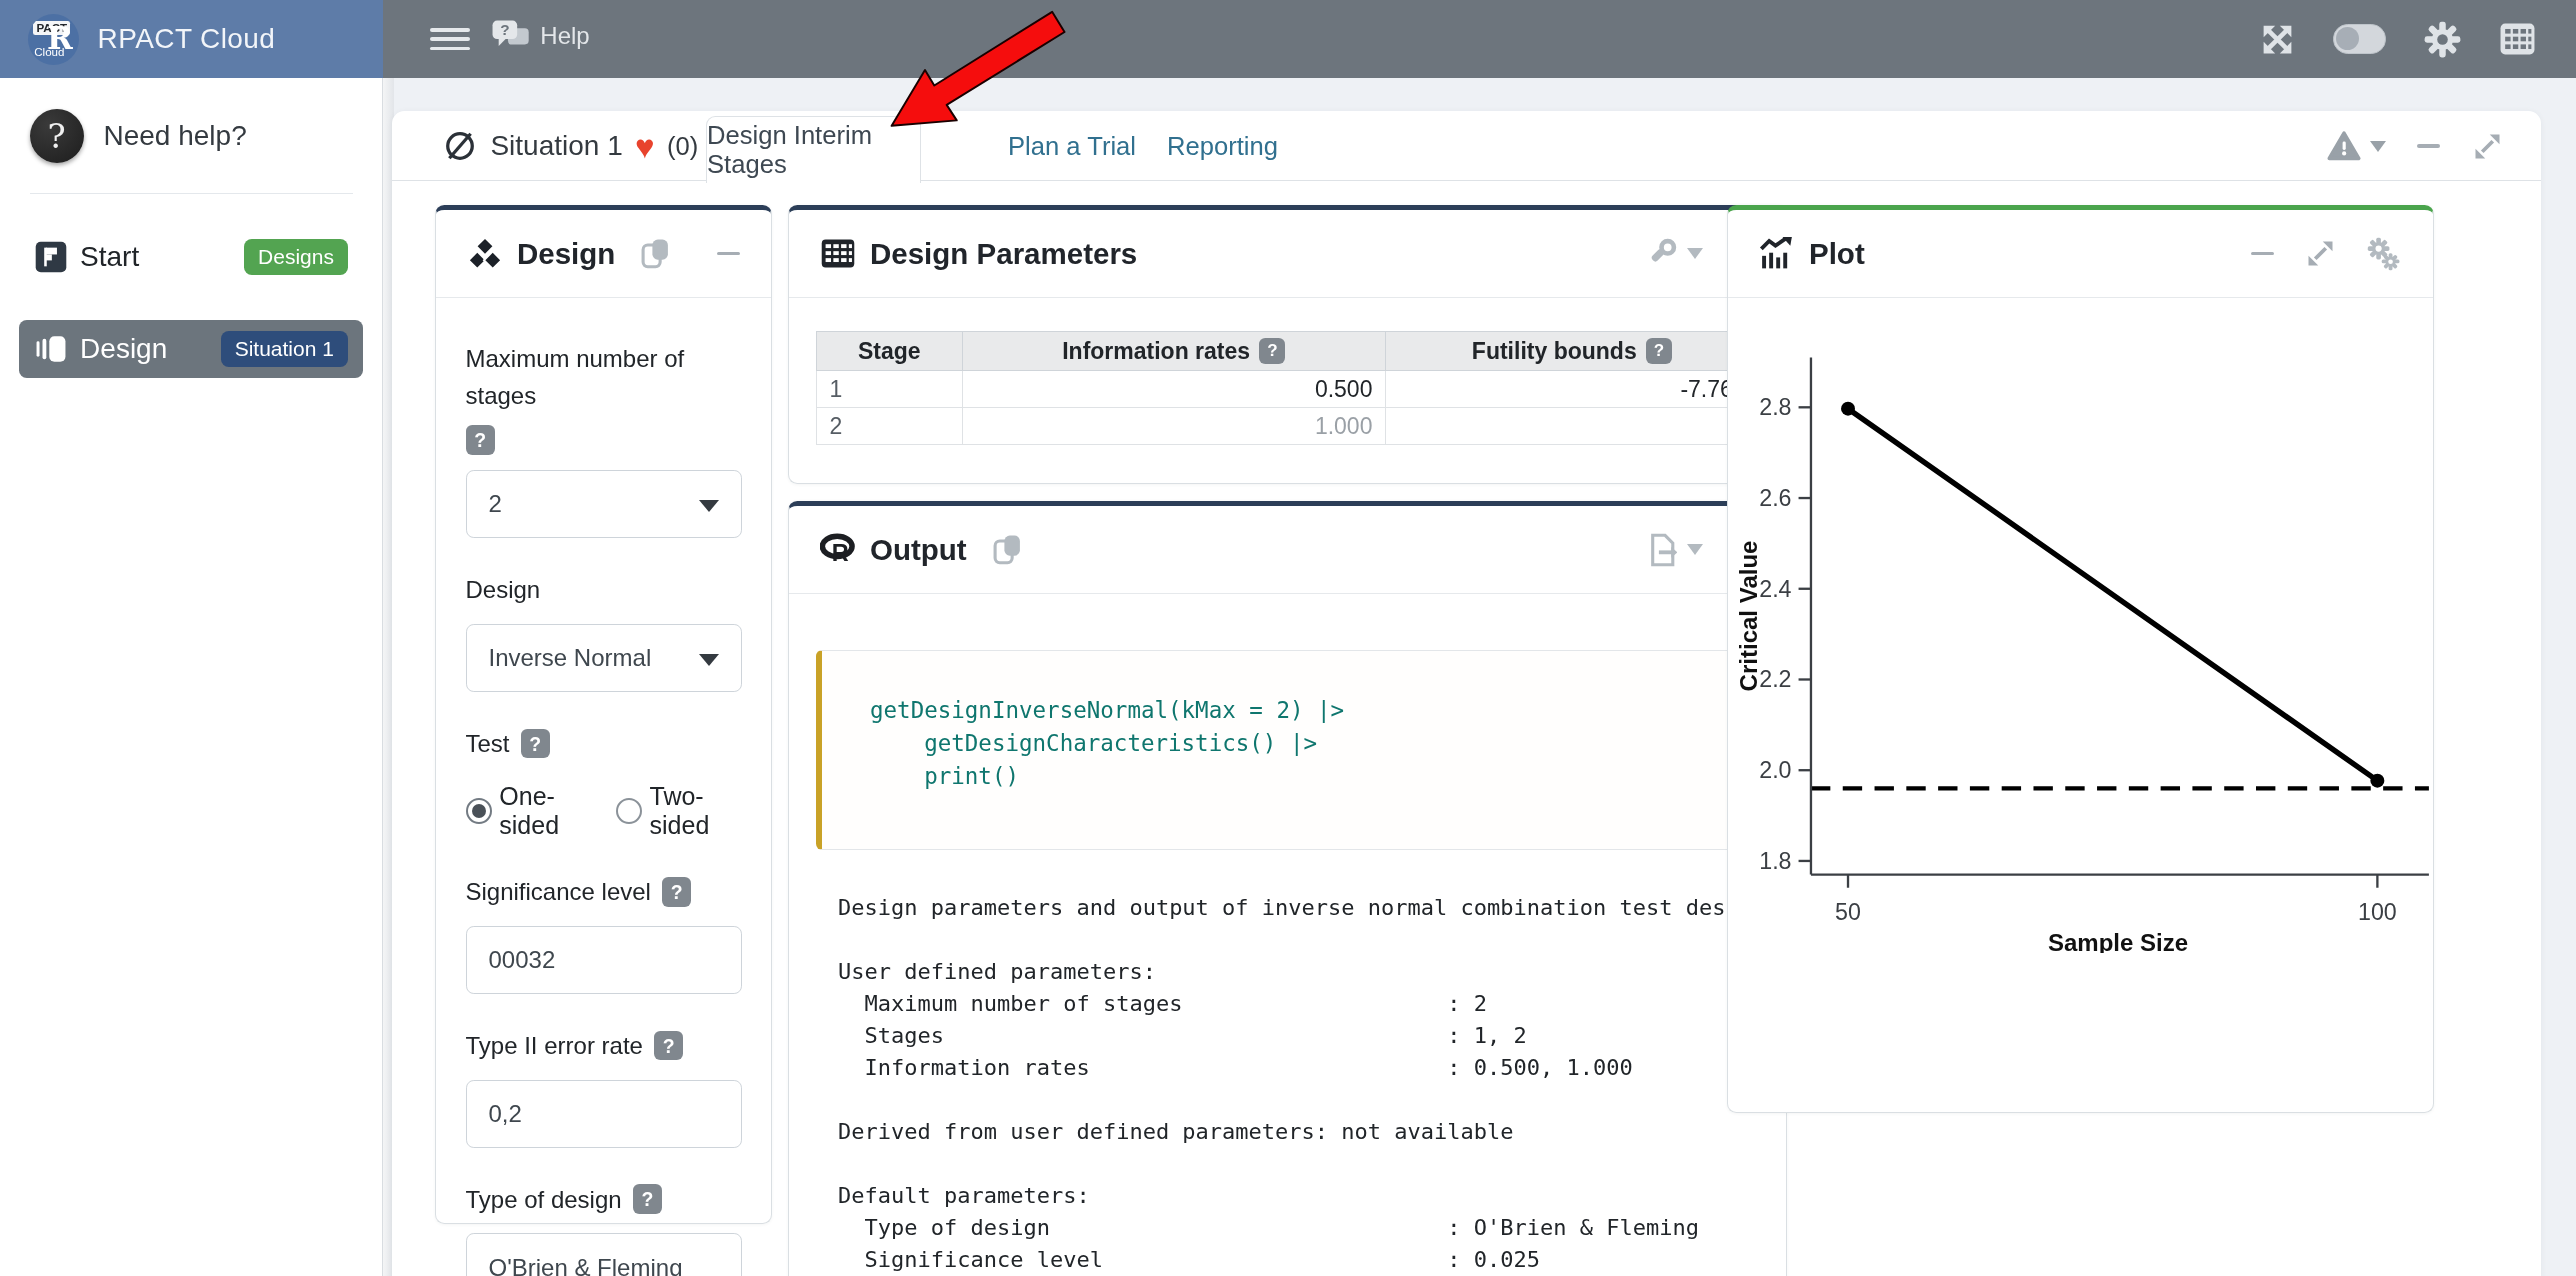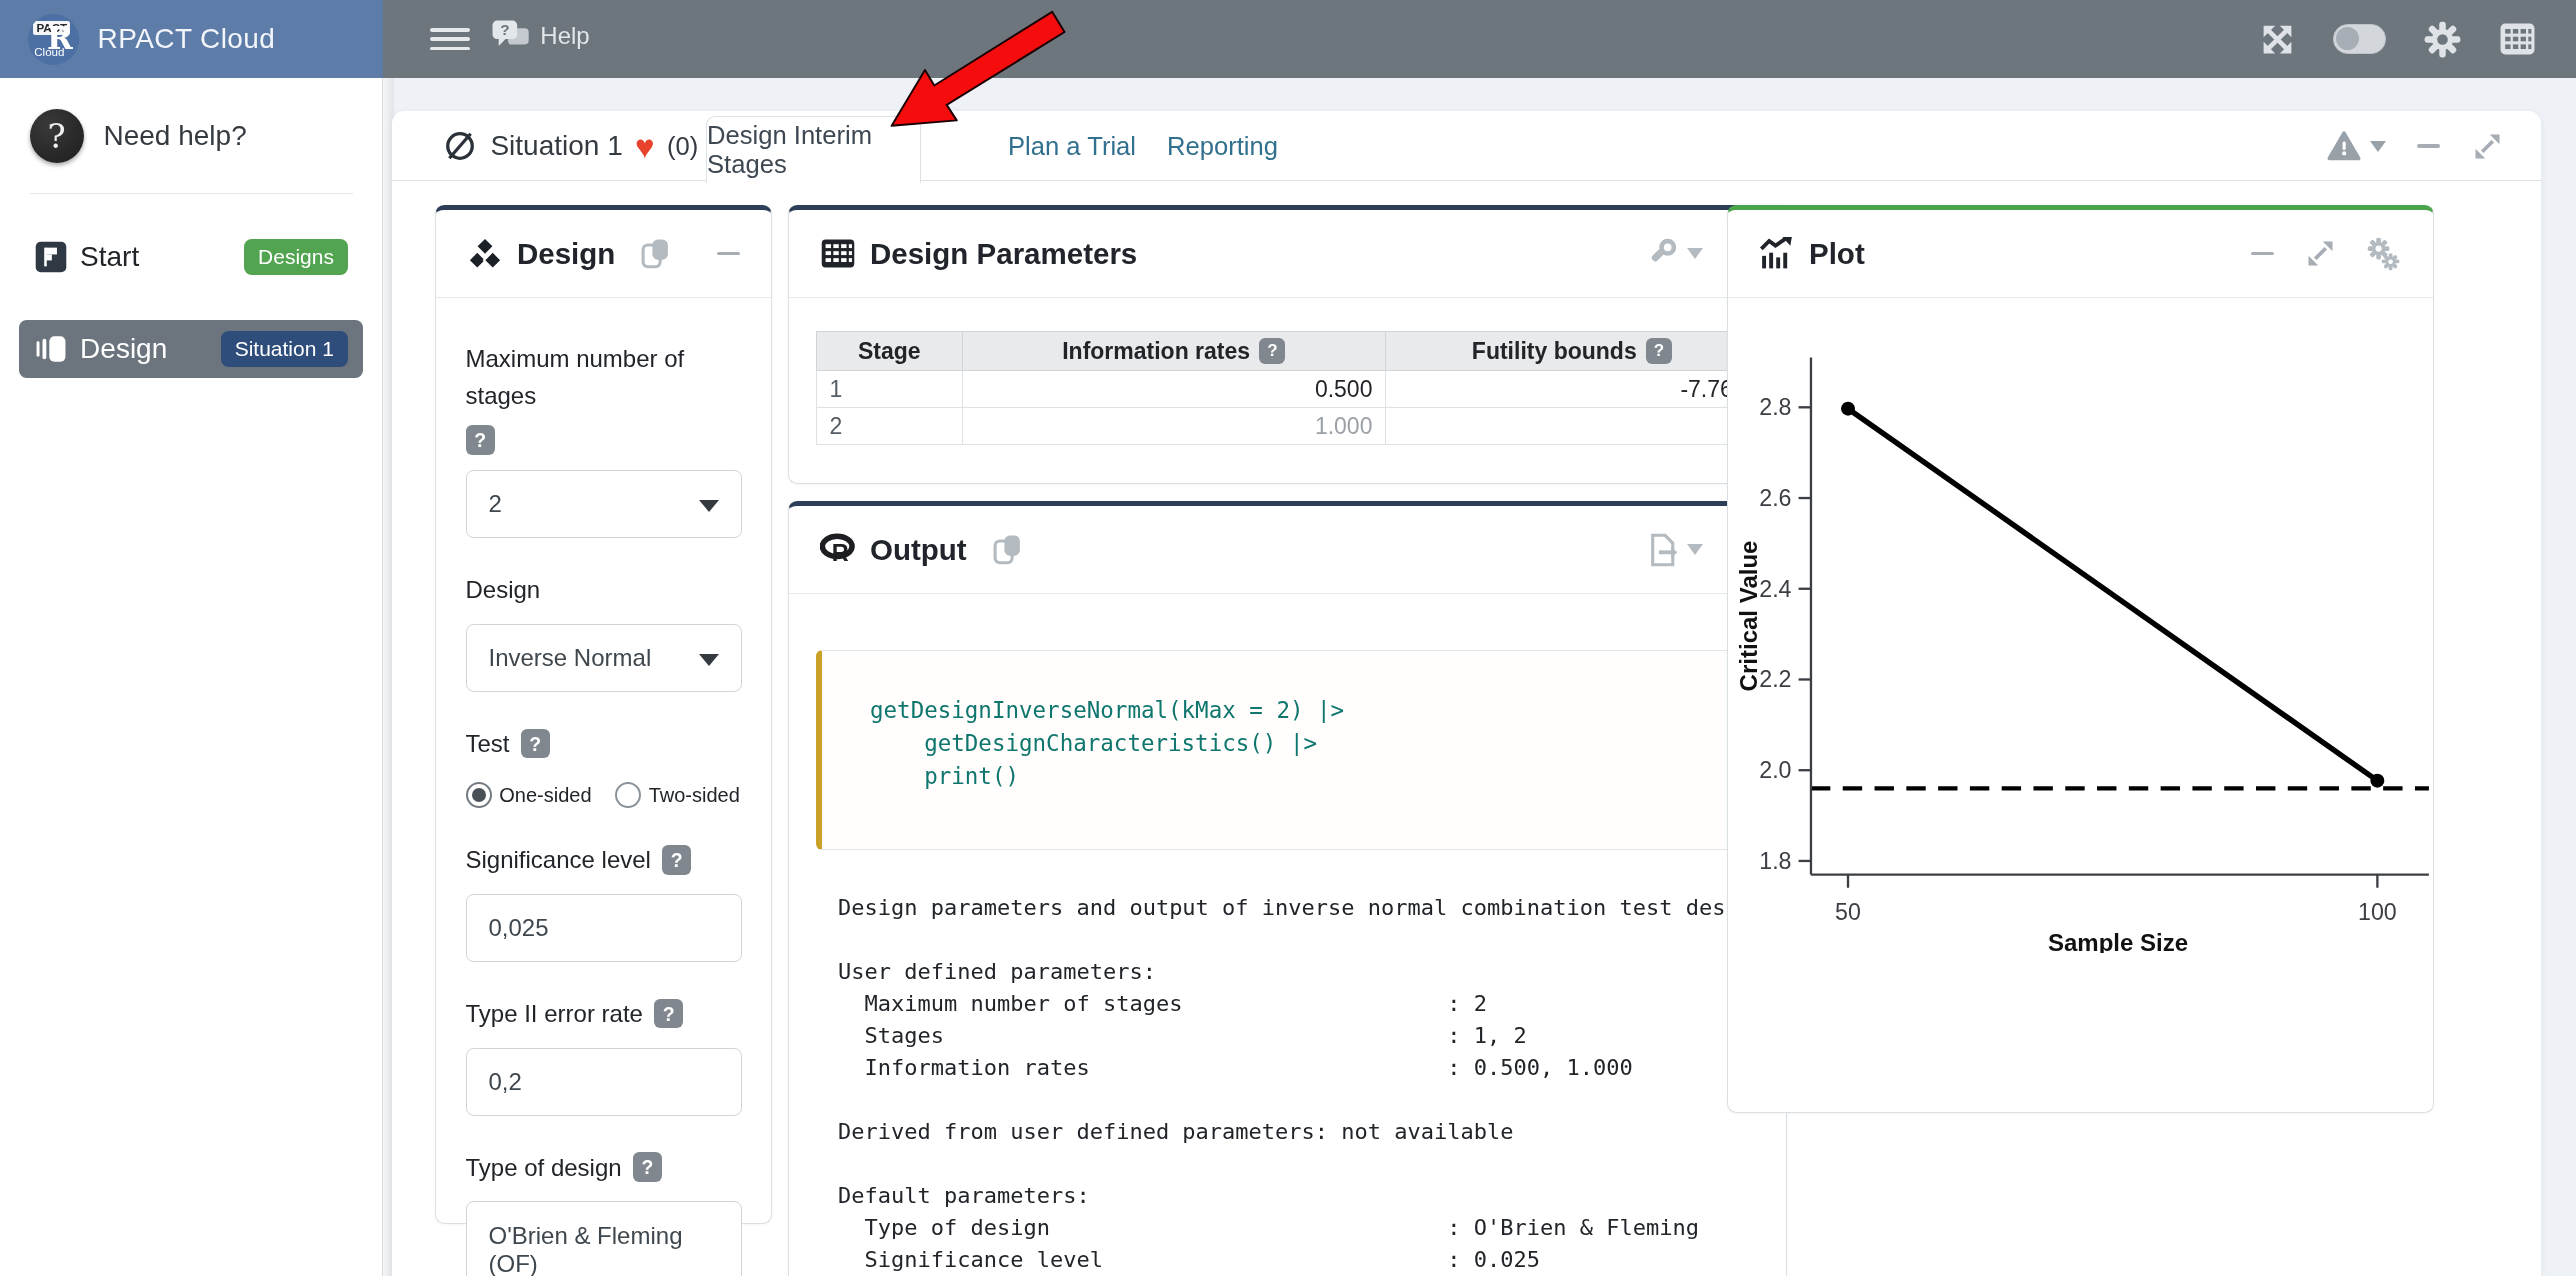--- a/index.html
+++ b/index.html
@@ -75,21 +75,21 @@
   
   #design-body { padding:22px 29.5px 0 29.5px; }
   .fld-label { font-size:24px; color:#212529; margin-top:33px; display:flex; align-items:center; gap:11px; flex-wrap:wrap; line-height:1.55; }
   .qbadge { width:29.5px; height:29.5px; border-radius:6.2px; background:#80878e; color:#fff; font-size:19.4px; font-weight:bold;
             display:inline-flex; align-items:center; justify-content:center; cursor:pointer; flex:0 0 auto; }
   .control { margin-top:15.5px; width:100%; height:68px; border:1.6px solid #ced4da; border-radius:7.8px; background:#fff;
              font-size:24px; color:#3f474e; display:flex; align-items:center; padding:0 22px; position:relative; cursor:pointer; }
   .control .sel-caret { position:absolute; right:22px; top:50%; margin-top:-3.9px; width:0; height:0;
              border-left:10px solid transparent; border-right:10px solid transparent; border-top:12.4px solid #343a40; }
   .control.tall { height:101px; align-items:flex-start; padding-top:20px; }
-  .radio-row { margin-top:20px; display:flex; align-items:center; gap:7.8px; font-size:20px; color:#212529; }
+  .radio-row { margin-top:20px; display:flex; align-items:center; gap:7.8px; font-size:25px; color:#212529; }
   .radio { width:26px; height:26px; border-radius:50%; border:2.3px solid #8b9299; display:inline-flex; align-items:center; justify-content:center; cursor:pointer; flex:0 0 auto; }
   .radio.checked { border-color:#737b83; }
   .radio.checked i { width:14px; height:14px; border-radius:50%; background:#4a5158; display:block; }
   .radio-lbl { margin-right:15.5px; }
 
   
   #params-body { padding:33px 27px 12px 27px; }
   table.ptable { width:100%; border-collapse:collapse; font-size:23px; color:#212529; border:1.6px solid #c9ced3; }
   table.ptable th { background:#e9eaeb; font-weight:600; height:39px; border:0.8px solid #cfd4d9; text-align:center; }
   table.ptable td { height:37px; border:0.8px solid #dfe2e5; padding:0 12.4px; }
@@ -298,21 +298,21 @@
       <span class="radio-lbl">One-sided</span>
       <span class="radio"></span>
       <span>Two-sided</span>
     </div>
 
     <div class="fld-label">
       <span>Significance level</span>
         <span class="qbadge">?</span>
     </div>
     <div class="control">
-        <span>0,025</span>
+        <span>00032</span>
       </div>
 
     <div class="fld-label">
       <span>Type II error rate</span>
         <span class="qbadge">?</span>
     </div>
     <div class="control">
         <span>0,2</span>
       </div>
 

